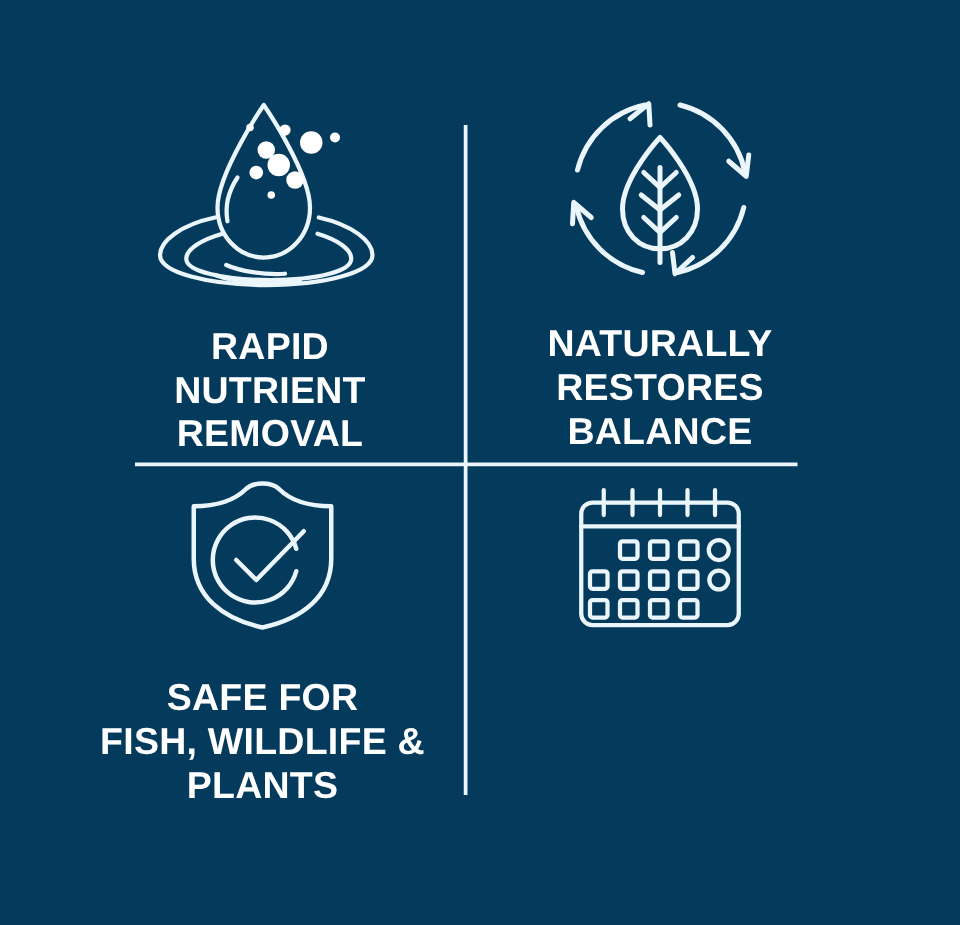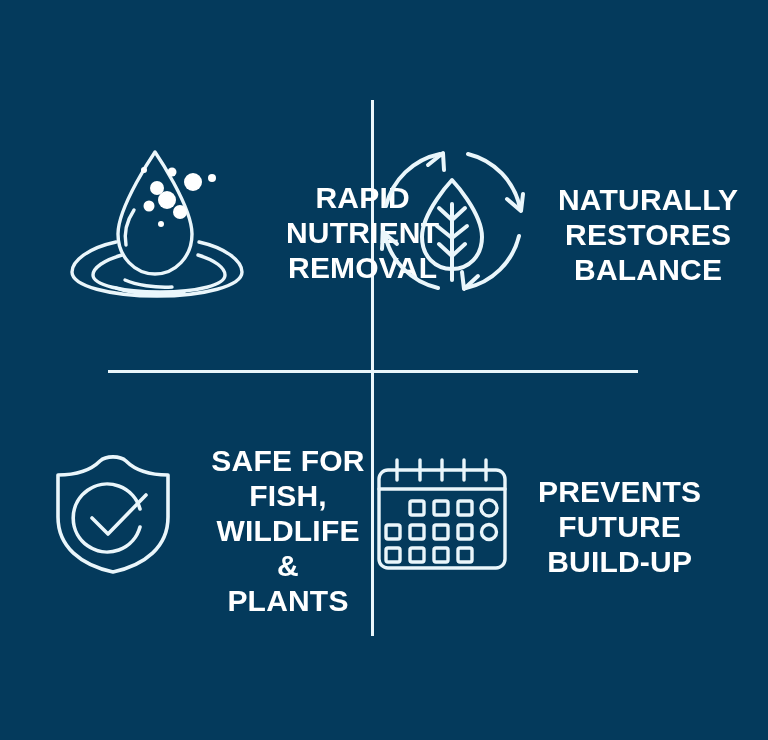--- a/index.html
+++ b/index.html
@@ -35,24 +35,23 @@
     top: 370px;
     width: 530px;
     height: 3px;
     background: #eaf6fb;
   }
 
   
   .cell {
     position: absolute;
     display: flex;
-    flex-direction: row;
+    flex-direction: column;
     align-items: center;
     box-sizing: border-box;
-    gap: 26px;
   }
   .cell-tl { left: 60px;  top: 70px;  width: 312px; height: 300px; }
   .cell-tr { left: 372px; top: 70px;  width: 312px; height: 300px; }
   .cell-bl { left: 48px;  top: 385px; width: 324px; height: 255px; }
   .cell-br { left: 372px; top: 385px; width: 312px; height: 255px; }
 
   .icon-wrap {
     display: flex;
     align-items: flex-end;
     justify-content: center;
@@ -200,18 +199,15 @@
           <rect x="86" y="67" width="14" height="14" rx="2"></rect>
           <circle cx="117" cy="74" r="7.5"></circle>
 
           <rect x="14" y="90" width="14" height="14" rx="2"></rect>
           <rect x="38" y="90" width="14" height="14" rx="2"></rect>
           <rect x="62" y="90" width="14" height="14" rx="2"></rect>
           <rect x="86" y="90" width="14" height="14" rx="2"></rect>
         </g>
       </svg>
     </div>
-    <div class="caption caption-br">PREVENTS
-FUTURE
-BUILD-UP</div>
   </div>
 
 </div>
 
 </body></html>

